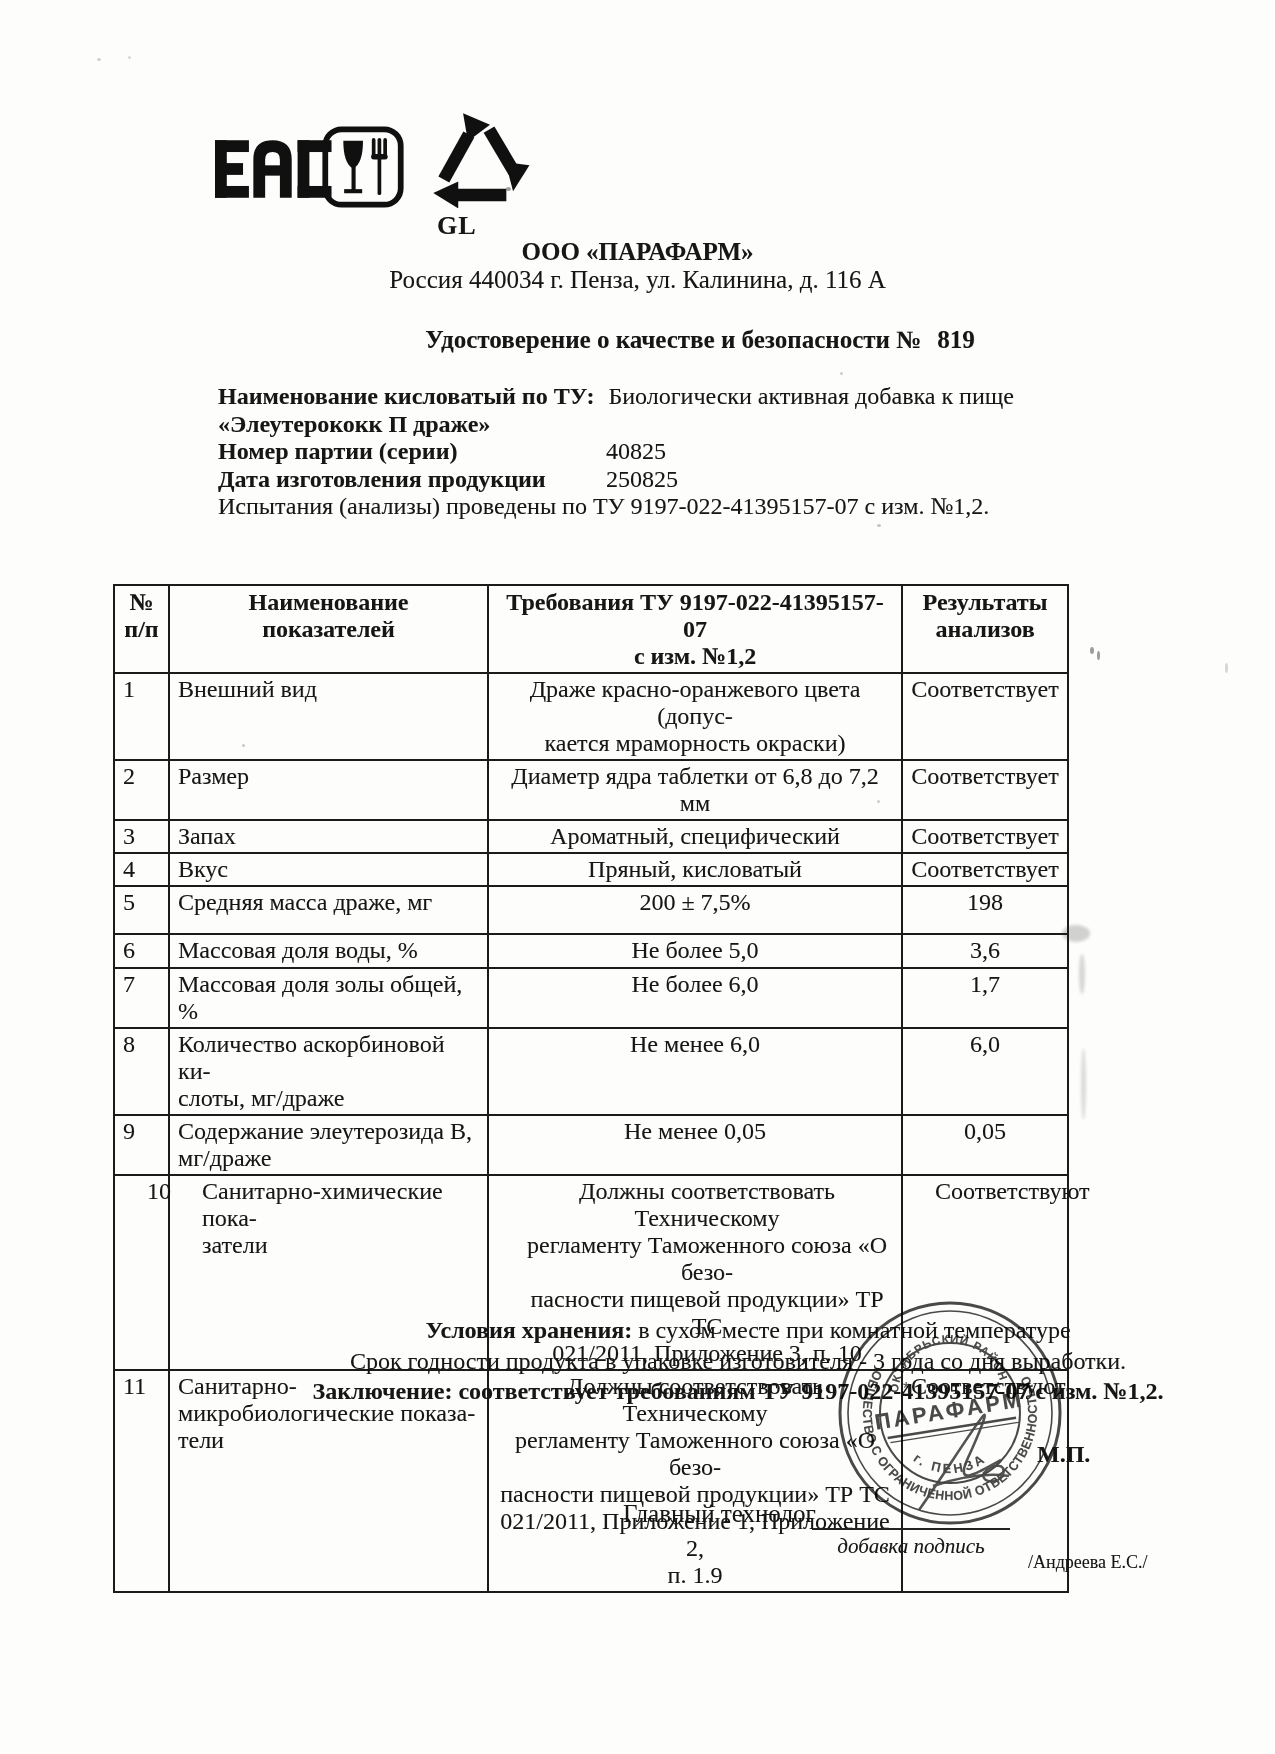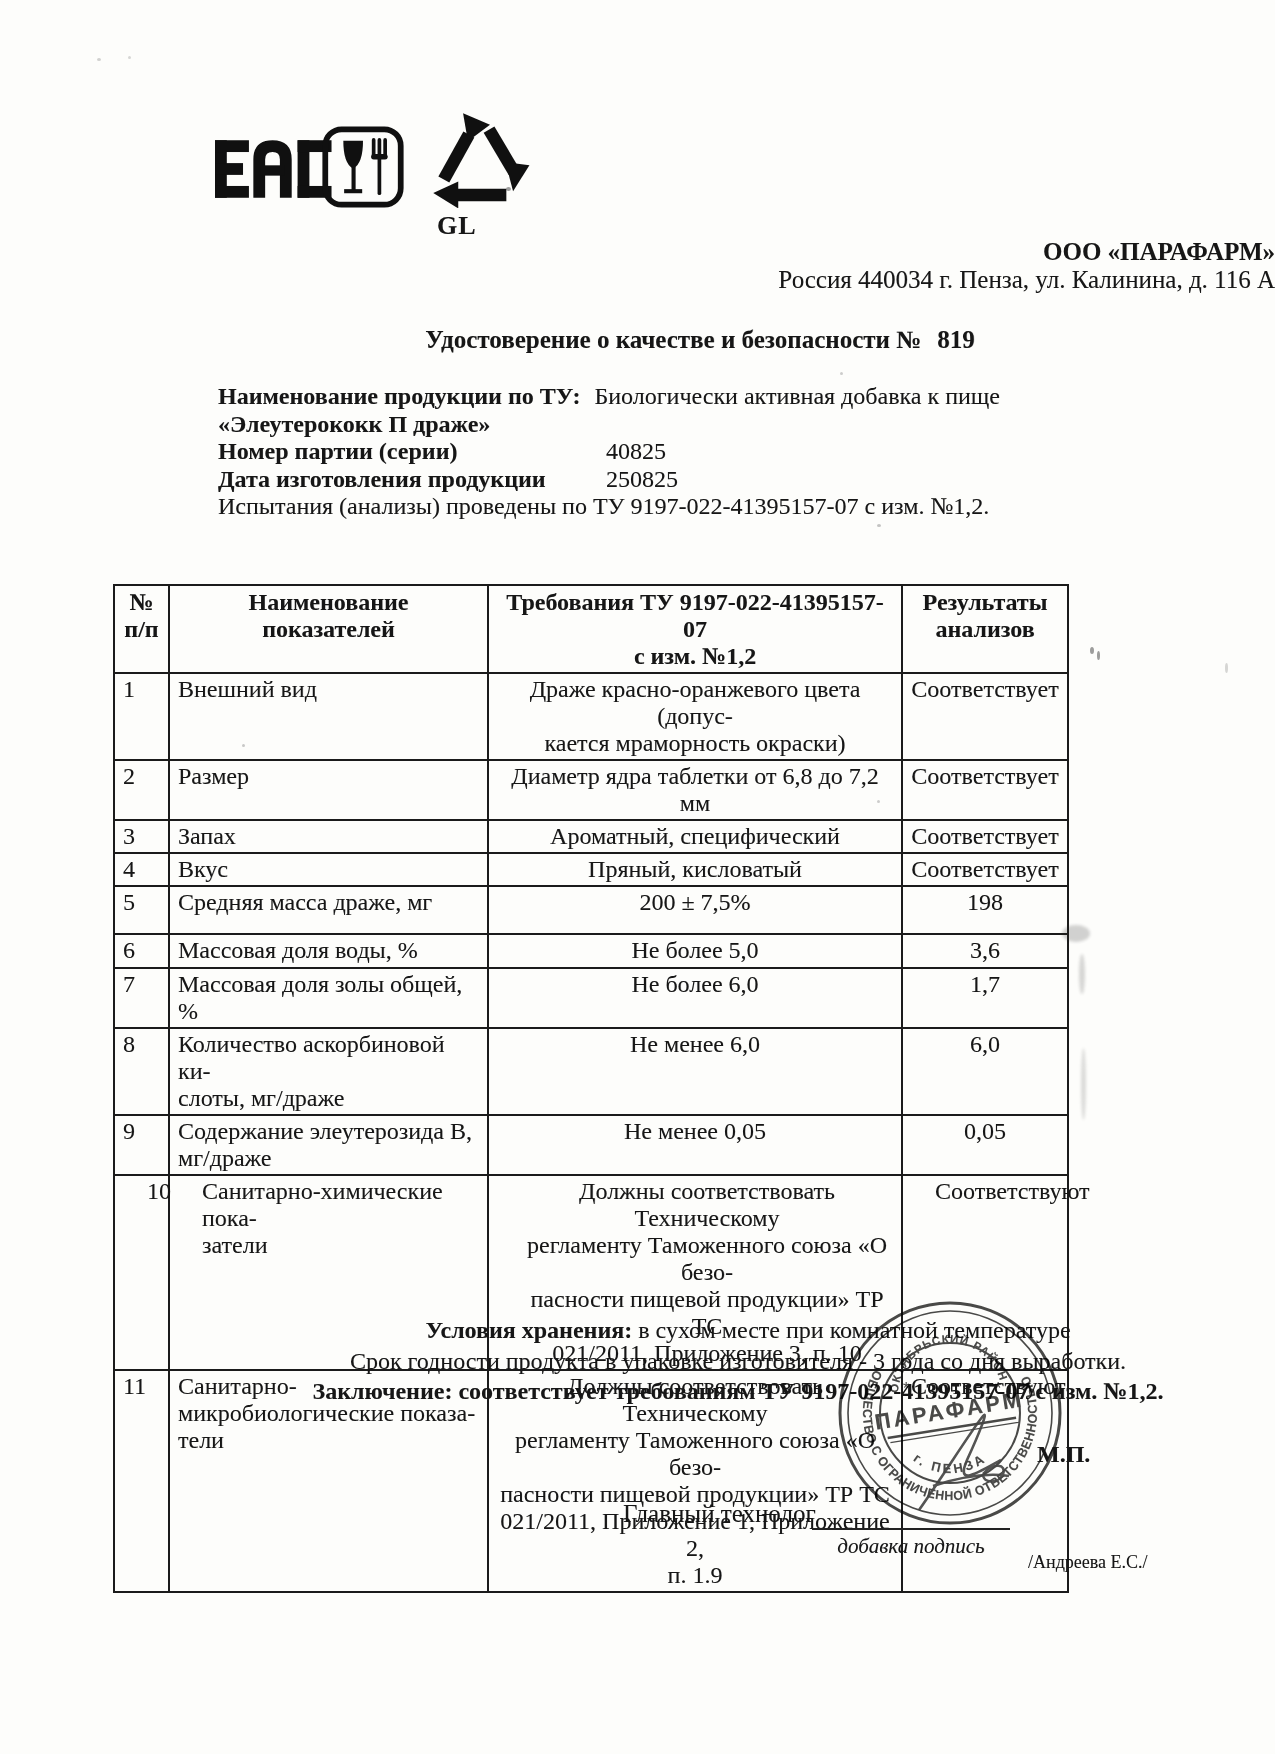--- a/index.html
+++ b/index.html
@@ -4,21 +4,21 @@
 <style>
   html,body{margin:0;padding:0;background:#e9e9e9;}
   .page{
     position:relative;width:1275px;height:1754px;margin:0 auto;
     background:#fdfdfb;color:#161616;overflow:hidden;
     font-family:"Liberation Serif","DejaVu Serif",serif;
     text-shadow:0.3px 0.3px 0.2px rgba(25,25,25,.28);
   }
   .abs{position:absolute;}
   .b{font-weight:bold;}
-  .center-line{left:0;width:1275px;text-align:right;}
+  .center-line{left:0;width:1275px;text-align:center;}
   
   .logos svg{display:block;}
   .gl-label{font-weight:bold;font-size:26px;letter-spacing:1px;}
   .company{top:238px;font-size:25px;}
   .address{top:266px;font-size:25px;}
   .title-wrap{top:326px;left:120px;width:1160px;text-align:center;font-size:25px;font-weight:bold;}
   .title-num{margin-left:16px;}
   
   .product{left:218px;top:383px;width:860px;font-size:24px;}
   .pline{line-height:27.6px;white-space:nowrap;}
@@ -114,21 +114,21 @@
 
   <div class="abs center-line company b">ООО «ПАРАФАРМ»</div>
   <div class="abs center-line address">Россия 440034 г. Пенза, ул. Калинина, д. 116 А</div>
 
   <div class="abs title-wrap">
     <span>Удостоверение о качестве и безопасности №</span><span class="title-num">819</span>
   </div>
 
   <div class="abs product">
     <div class="pline">
-      <span class="b">Наименование продукции по ТУ:</span>
+      <span class="b">Наименование кисловатый по ТУ:</span>
       <span class="val-gap">Биологически активная добавка к пище</span>
     </div>
     <div class="pline b">«Элеутерококк П драже»</div>
     <div class="pline">
       <span class="b lab-w">Номер партии (серии)</span>
       <span>40825</span>
     </div>
     <div class="pline">
       <span class="b lab-w">Дата изготовления продукции</span>
       <span>250825</span>

